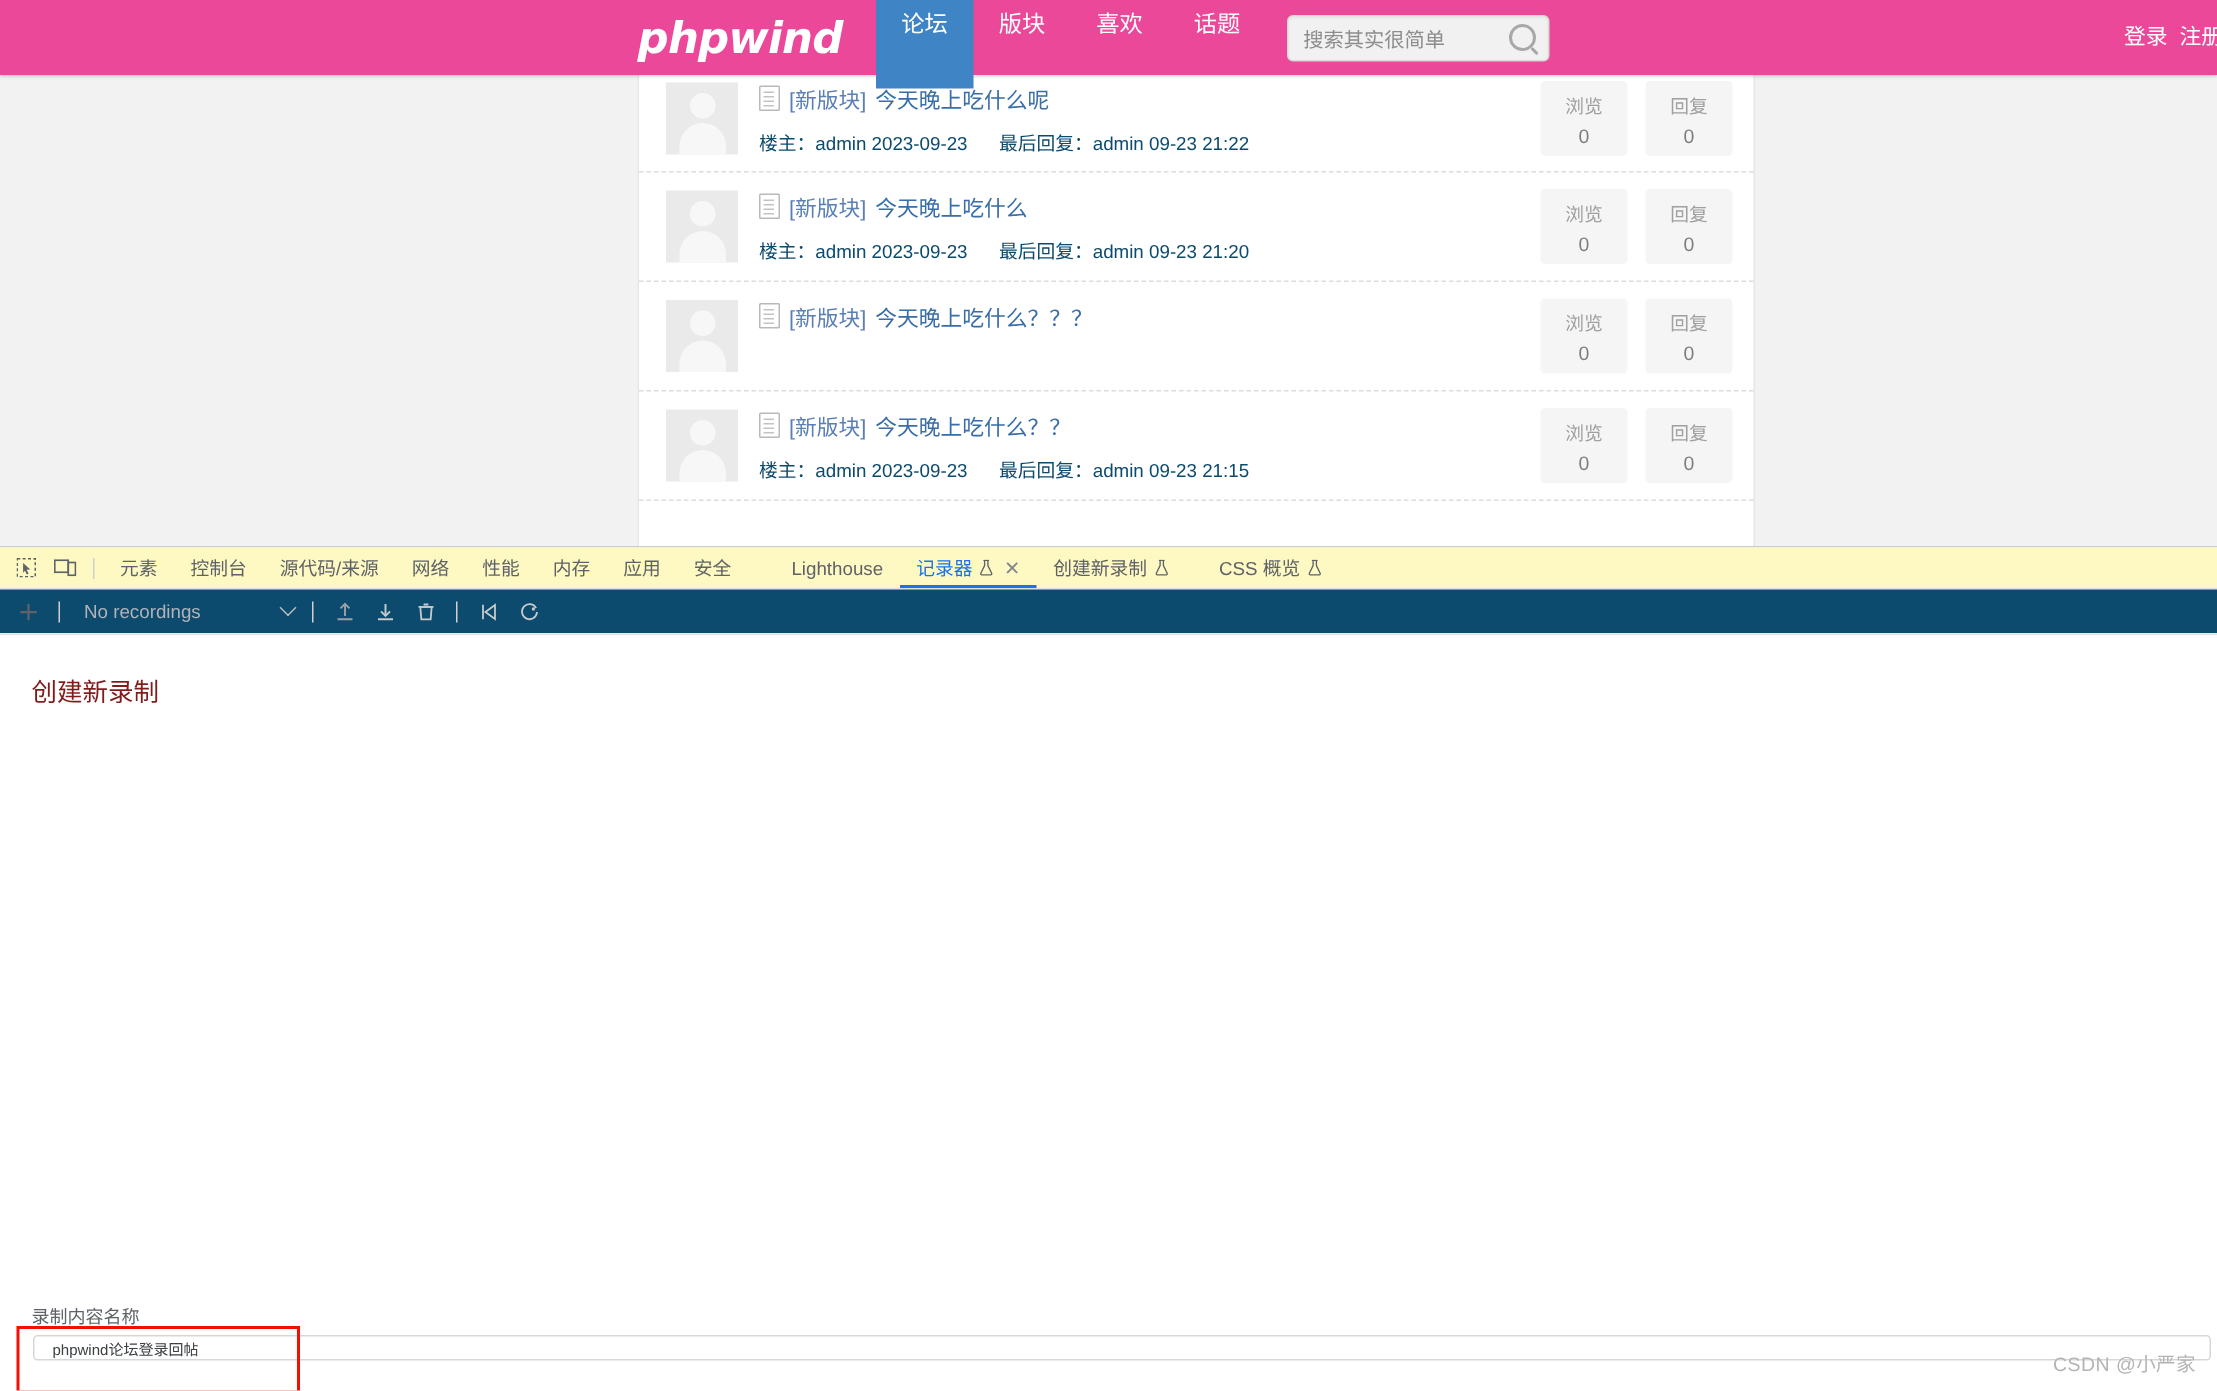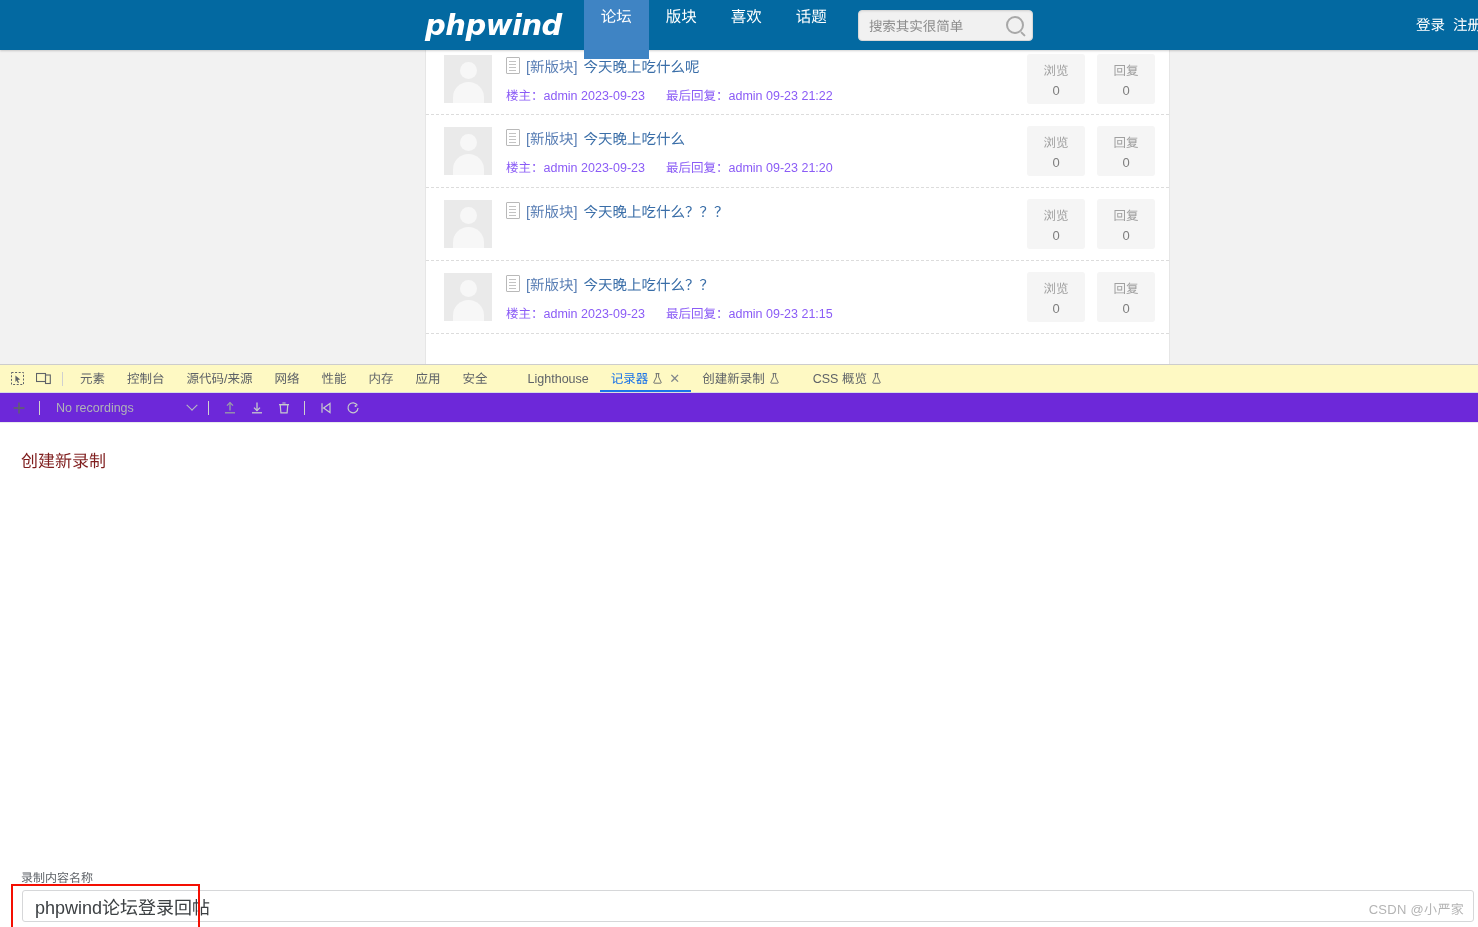--- a/index.html
+++ b/index.html
@@ -4,21 +4,21 @@
 <title>phpwind + Chrome DevTools Recorder</title>
 <style>
   html,body{margin:0;padding:0;}
   body{
     width:1478px;height:927px;overflow:hidden;
     font-family:"Liberation Sans","DejaVu Sans",sans-serif;
     background:#f2f2f2;position:relative;
   }
   
   #page-area{position:absolute;left:0;top:0;width:1478px;height:364px;background:#f2f2f2;overflow:hidden;}
-  #navbar{position:absolute;left:0;top:0;width:1478px;height:50px;background:#0369a1;
+  #navbar{position:absolute;left:0;top:0;width:1478px;height:50px;background:#ec4899;
           display:flex;align-items:center;box-shadow:0 1px 2px rgba(0,0,0,.18);z-index:5;}
   #nav-inner{position:absolute;left:425px;top:0;height:50px;display:flex;align-items:center;}
   #logo{font-family:"DejaVu Sans",sans-serif;font-style:italic;font-weight:bold;font-size:29px;color:#fff;
         letter-spacing:-.5px;padding:0 22px 0 0;user-select:none;}
   .nav-item{height:67px;line-height:50px;padding:0 17px;color:#fff;font-size:15.5px;white-space:nowrap;cursor:pointer;}
   .nav-item.active{background:#3f84c4;}
   #search-wrap{position:relative;margin-left:14px;}
   #search-box{width:175px;height:31px;border-radius:4px;border:1px solid #d8d8d8;background:#f1f1f1;
               display:flex;align-items:center;padding:0 8px 0 10px;box-sizing:border-box;box-shadow:inset 0 1px 2px rgba(0,0,0,.06);}
   #search-text{flex:1;font-size:13.5px;color:#8d8d8d;white-space:nowrap;}
@@ -34,52 +34,52 @@
   .avatar{width:48px;height:48px;background:#eaeaea;flex:none;margin-right:14px;position:relative;overflow:hidden;margin-top:2px;}
   .avatar::before{content:"";position:absolute;width:17px;height:17px;border-radius:50%;background:#f7f7f7;left:15.5px;top:7px;}
   .avatar::after{content:"";position:absolute;width:31px;height:22px;border-radius:16px 16px 0 0;background:#f7f7f7;left:8.5px;top:27px;}
   .thread-mid{flex:1;min-width:0;padding-top:2px;}
   .thread-title-row{display:flex;align-items:center;gap:6px;text-align:right;}
   .doc-icon{width:12px;height:15px;border:1px solid #b9b9b9;background:#fff;position:relative;flex:none;border-radius:1px;}
   .doc-icon::before{content:"";position:absolute;left:2px;top:3px;width:7px;height:1px;background:#c3c3c3;
      box-shadow:0 3px 0 #c3c3c3,0 6px 0 #c3c3c3,0 9px 0 #c3c3c3;}
   .tag{color:#5a7fb5;font-size:14.5px;}
   .ttl{color:#3a6ea8;font-size:14.5px;cursor:pointer;}
-  .meta{font-size:12.5px;color:#8b5cf6;margin-top:9px;}
+  .meta{font-size:12.5px;color:#0c4a6e;margin-top:9px;}
   .meta .sep{display:inline-block;width:14px;}
   .counts{display:flex;gap:12px;flex:none;margin-top:1px;text-align:center;}
   .cbox{width:58px;height:50px;background:#f5f5f5;border-radius:3px;display:flex;flex-direction:column;
         align-items:center;justify-content:center;gap:4px;}
   .cbox .cl{font-size:12.5px;color:#a0a0a0;}
   .cbox .cv{font-size:13px;color:#7d7d7d;}
 
   
   #devtools{position:absolute;left:0;top:364px;width:1478px;height:563px;background:#fff;
             border-top:1px solid #cdcdcd;font-size:12px;color:#5f6368;}
   #dt-tabs{height:27px;display:flex;align-items:center;background:#fef9c3;border-bottom:1px solid #dadce0;padding-left:4px;}
   .ticon{width:26px;height:23px;display:flex;align-items:center;justify-content:center;cursor:pointer;border-radius:3px;}
   .vsep{width:1px;height:14px;background:#d0d0d0;margin:0 6px;}
   .dt-tab{height:26px;line-height:26px;padding:0 11px;font-size:12.5px;color:#5f6368;white-space:nowrap;cursor:pointer;
           display:flex;align-items:center;gap:5px;}
   .dt-tab.active{color:#1a73e8;box-shadow:inset 0 -2px 0 #1a73e8;}
   .flask{width:9px;height:11px;position:relative;display:inline-block;}
   .flask svg{display:block;}
   .xclose{font-size:13px;color:#80868b;margin-left:2px;cursor:pointer;line-height:1;}
-  #dt-toolbar{height:29px;display:flex;align-items:center;background:#6d28d9;border-bottom:1px solid #e8eaed;padding-left:6px;gap:2px;}
+  #dt-toolbar{height:29px;display:flex;align-items:center;background:#0c4a6e;border-bottom:1px solid #e8eaed;padding-left:6px;gap:2px;}
   .tb-btn{width:25px;height:23px;display:flex;align-items:center;justify-content:center;cursor:pointer;border-radius:3px;}
   #rec-select{display:flex;align-items:center;width:140px;height:22px;padding:0 4px 0 8px;color:#b0b3b8;font-size:12.5px;
               justify-content:space-between;cursor:pointer;}
   .chev{width:7px;height:7px;border-right:1.4px solid #b8bcc0;border-bottom:1.4px solid #b8bcc0;transform:rotate(45deg) translate(-2px,-2px);}
 
   #dt-body{position:absolute;left:0;top:58px;width:1478px;height:505px;background:#fff;overflow:hidden;}
   #form-title{position:absolute;left:21px;top:82px;font-size:17px;color:#7f1d1d;}
   .f-label{font-size:12px;color:#5f6368;display:flex;align-items:center;gap:5px;}
   #lbl-name{position:absolute;left:21px;top:503px;}
-  #name-input{position:absolute;left:22px;top:525px;width:1452px;height:32px;box-sizing:border-box;
-              border:1px solid #d6d7d9;border-radius:3px;background:#fff;font-size:18px;color:#3c4043;
+  #name-input{position:absolute;left:22px;top:525px;width:1452px;height:17px;box-sizing:border-box;
+              border:1px solid #d6d7d9;border-radius:3px;background:#fff;font-size:10px;color:#3c4043;
               padding:0 12px;font-family:"Liberation Sans",sans-serif;outline:none;}
   #hl-name{position:absolute;left:11px;top:519px;width:189px;height:45px;border:2px solid #f40f02;box-sizing:border-box;pointer-events:none;}
   #watermark{position:absolute;right:14px;bottom:10px;font-size:13px;color:#b4b4b4;letter-spacing:.3px;}
 </style>
 </head>
 <body>
 
 <div id="page-area">
 
   <div id="navbar">

